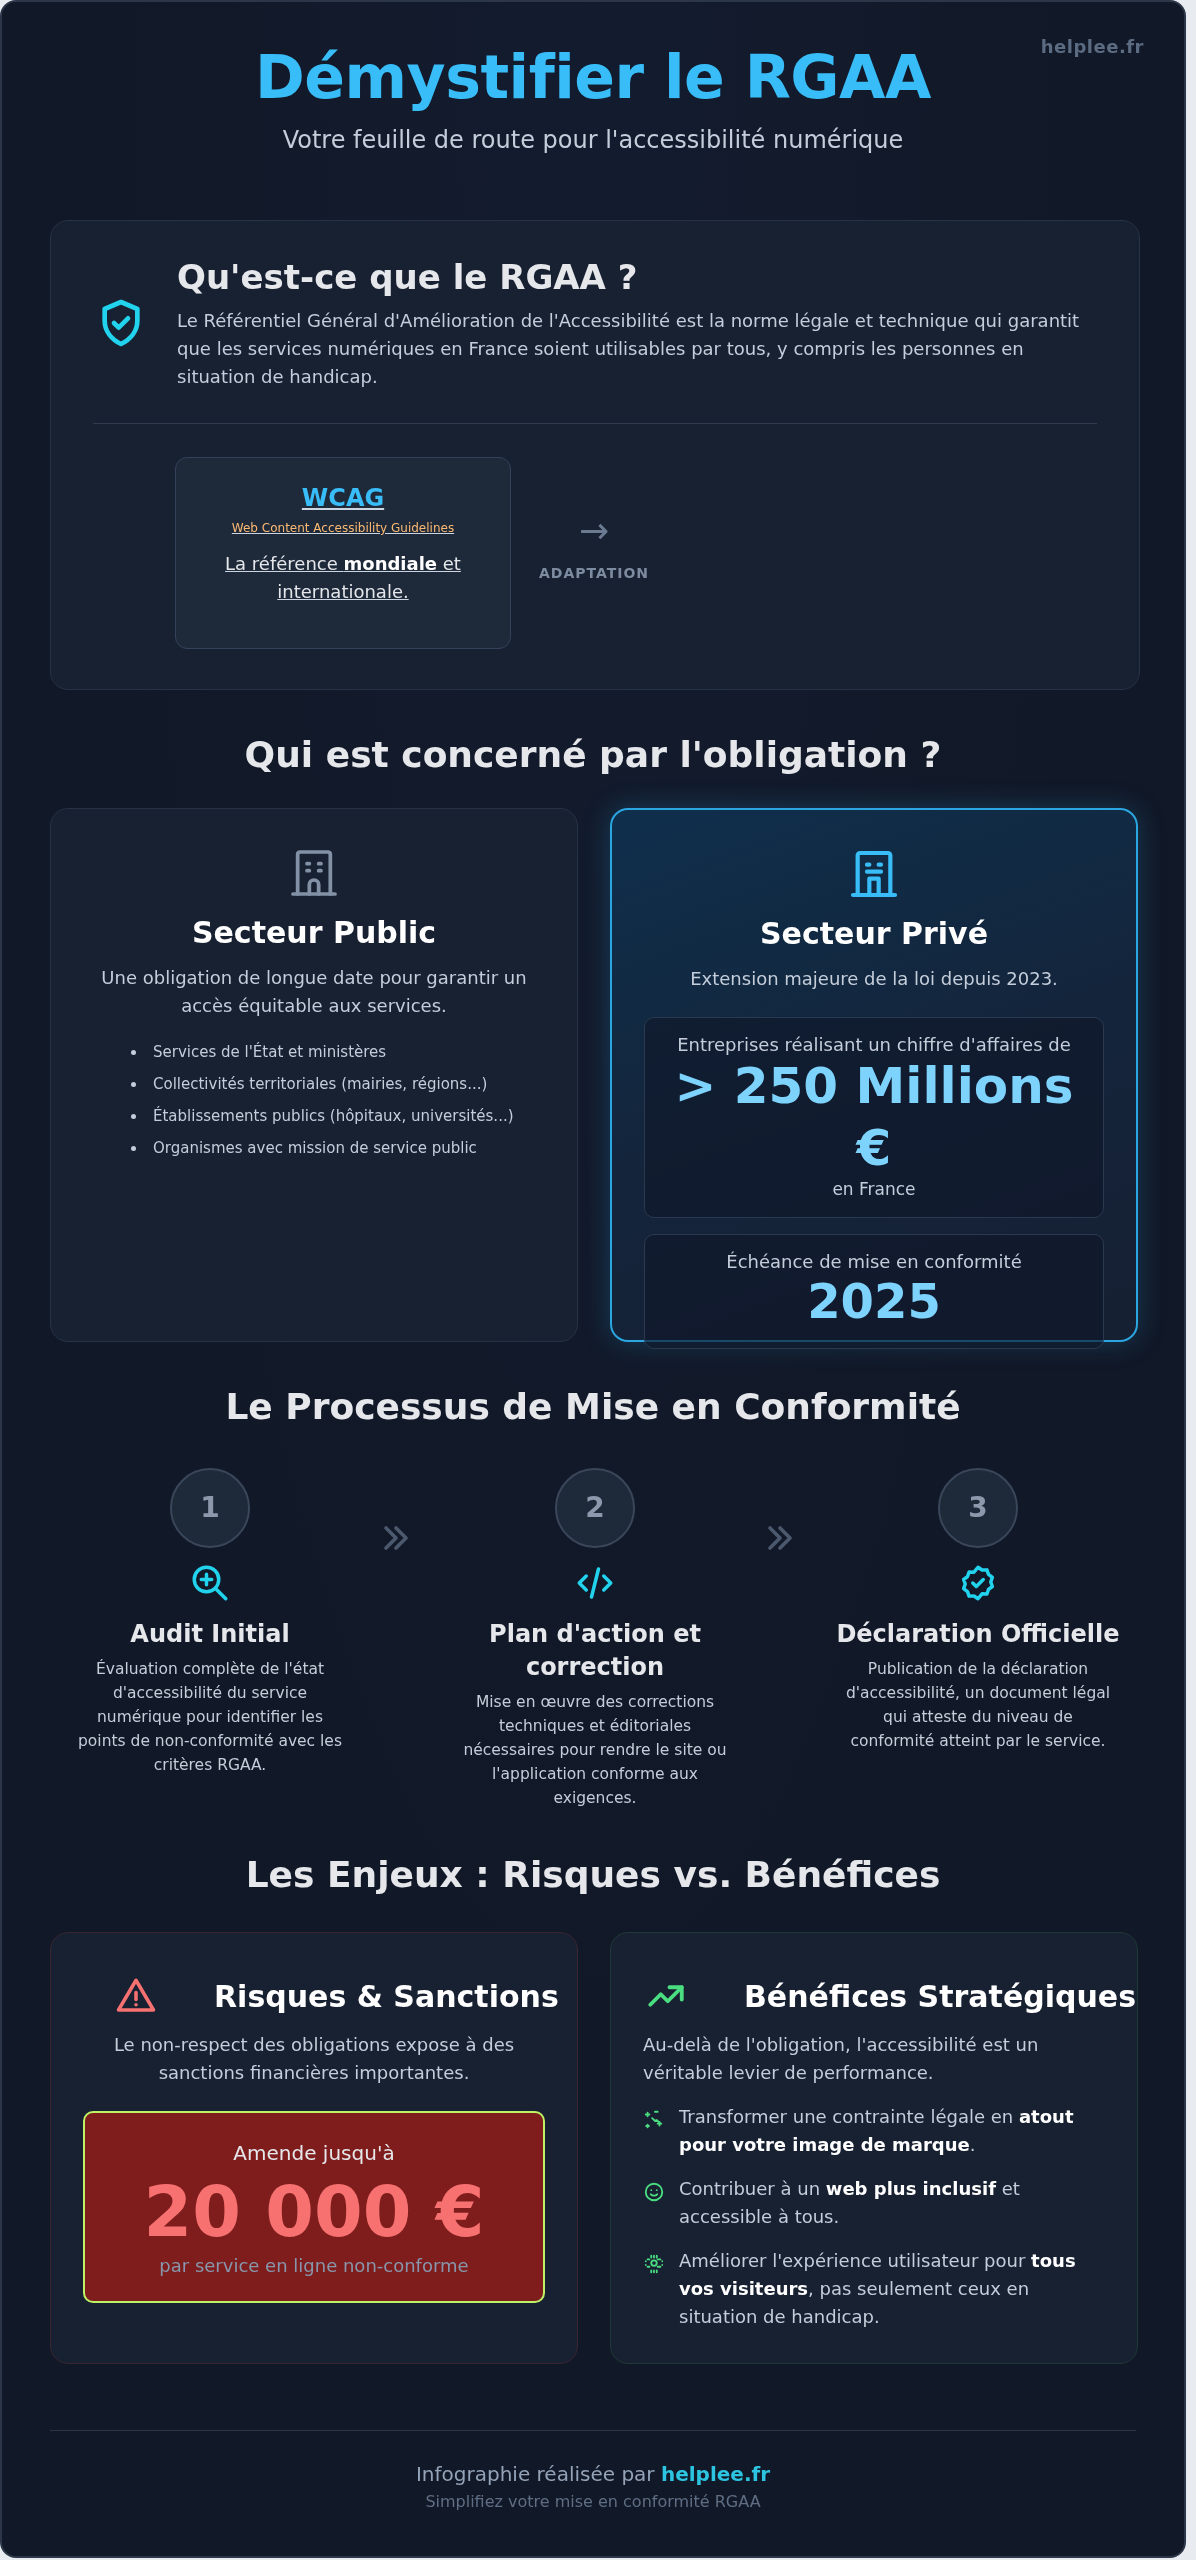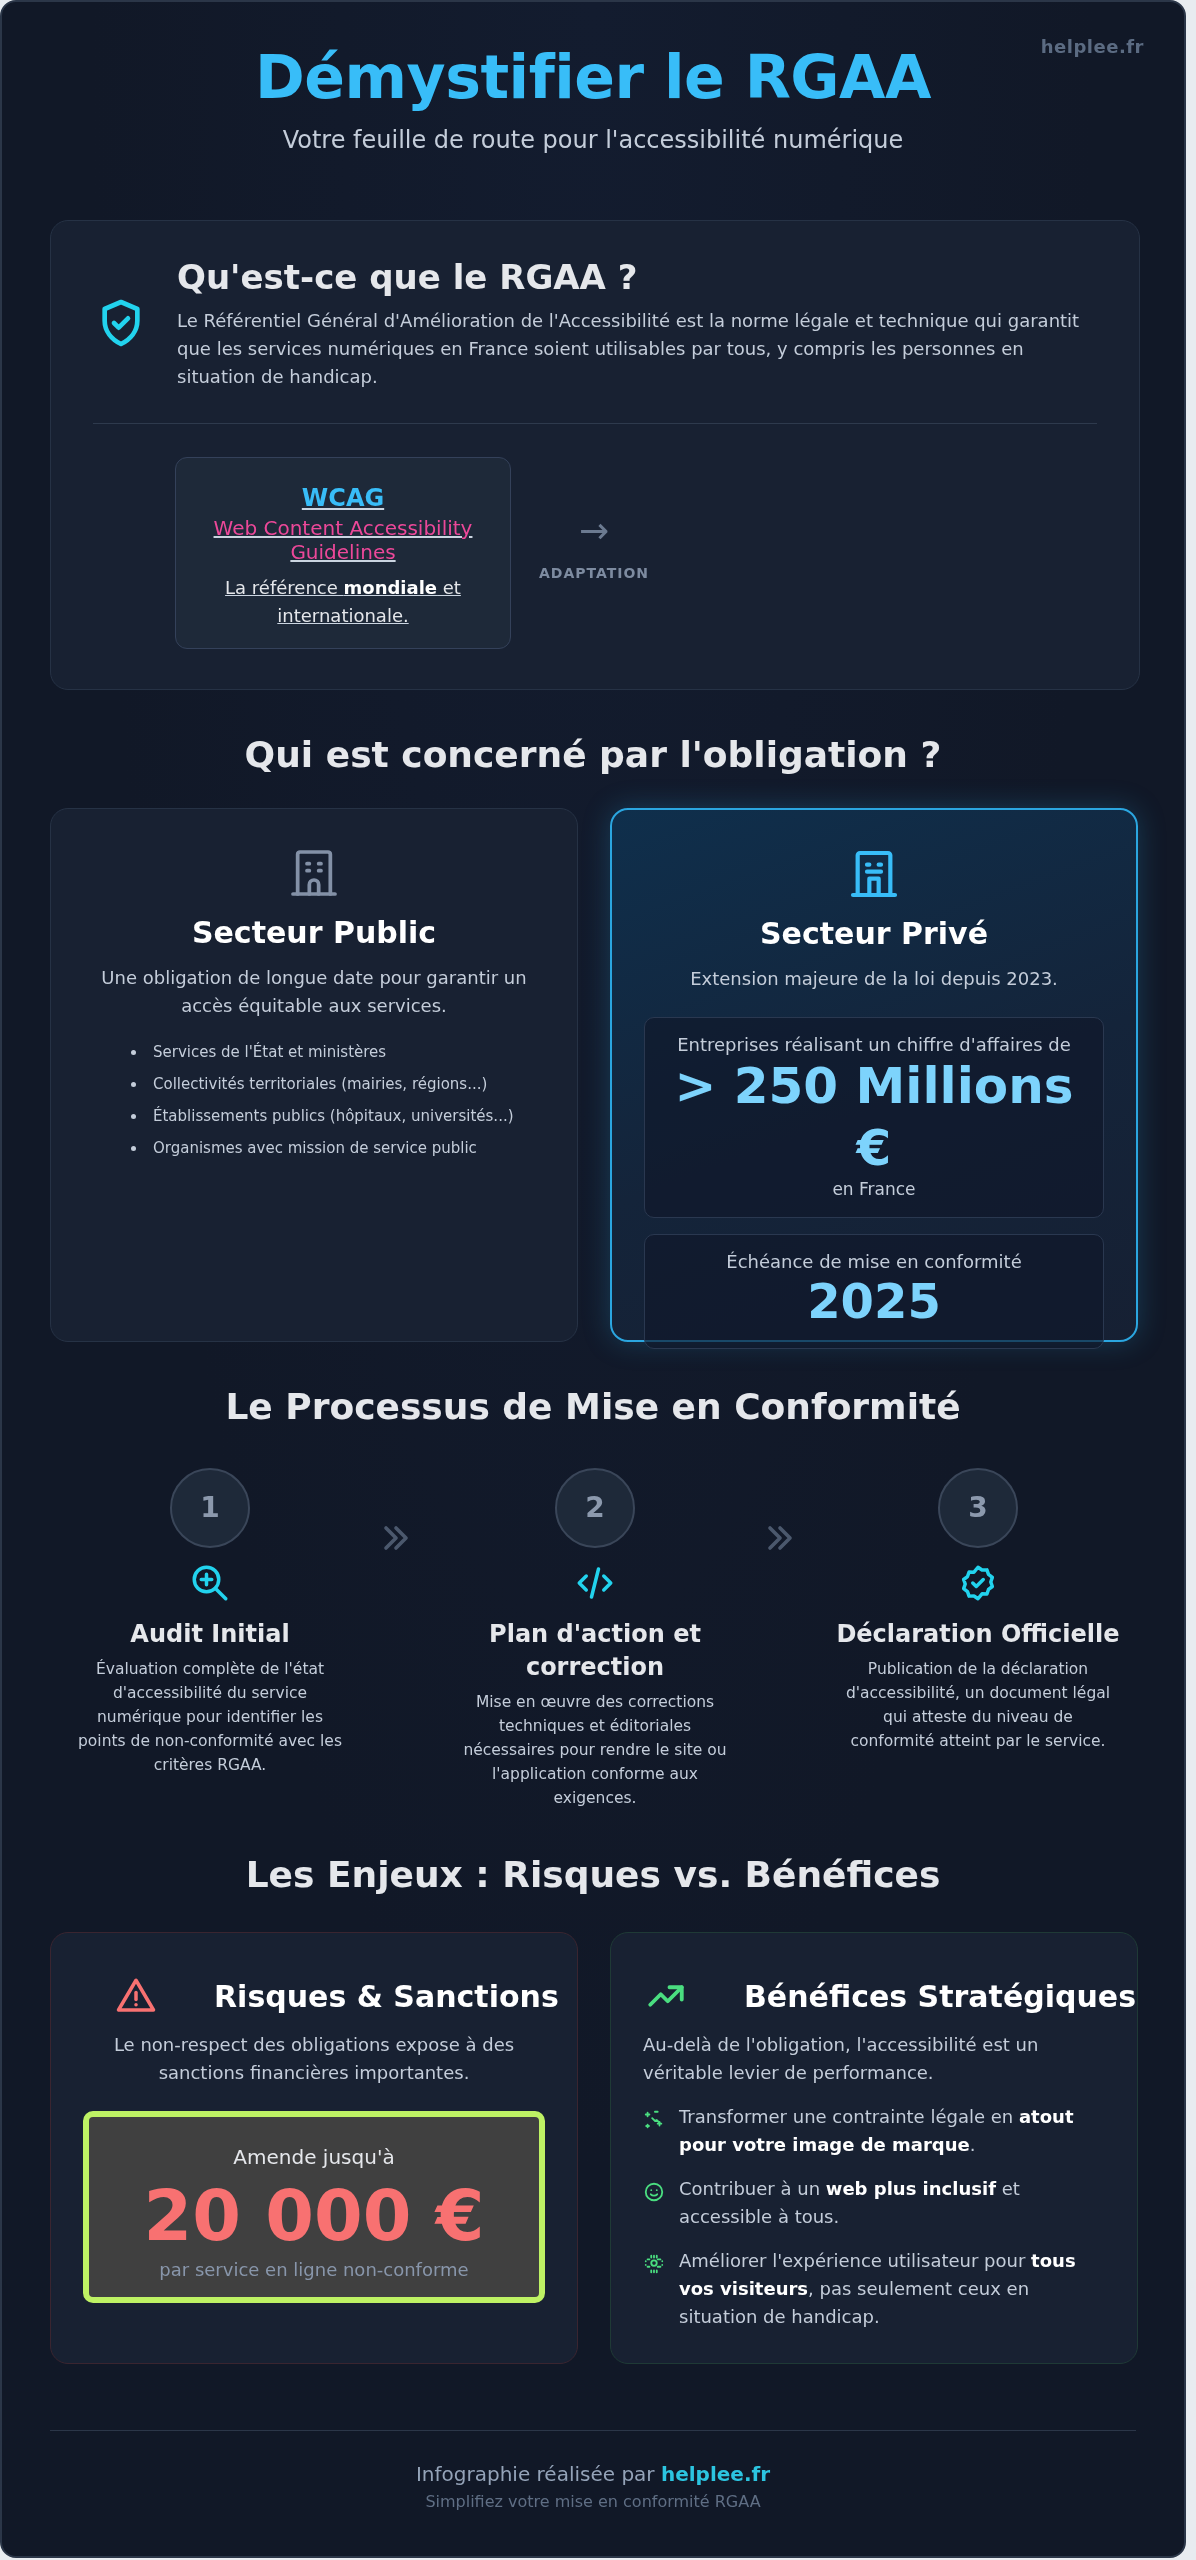--- a/index.html
+++ b/index.html
@@ -19,21 +19,21 @@
   .what { left: 48px; top: 218px; width: 1090px; height: 470px; }
   .what .shield { position: absolute; left: 42px; top: 74px; width: 56px; height: 56px; }
   .what h2 { position: absolute; left: 126px; top: 36px; font-size: 34px; font-weight: bold; color: #e5e7eb; }
   .what p { position: absolute; left: 126px; top: 86px; width: 920px; font-size: 18px; line-height: 28px; color: #c4cdda; }
   .what .divider { position: absolute; left: 42px; right: 42px; top: 202px; height: 1px; background: #2e3a4d; }
   .ref { position: absolute; top: 236px; width: 336px; height: 192px; border-radius: 12px; background: #1e2939; border: 1px solid #34415a; text-align: center; }
   .ref.wcag { left: 124px; text-decoration: underline; }
   .ref.rgaa { left: 630px; border: 2px solid #22bbd8; box-shadow: 0 6px 24px rgba(34, 187, 216, 0.25); }
   .ref .name { margin-top: 26px; font-size: 24px; font-weight: bold; color: #38bdf8; }
   .ref.rgaa .name { color: #5fe0ef; }
-  .ref .full { margin: 4px 20px 0; font-size: 20px; line-height: 24px; color: #ec4899; }
+  .ref .full { margin: 4px 20px 0; font-size: 12px; line-height: 24px; color: #fdba74; }
   .ref .desc { margin: 10px 24px 0; font-size: 18px; line-height: 28px; color: #e5e7eb; }
   .ref .desc b { color: #fff; }
   .adapt { position: absolute; left: 478px; top: 290px; width: 130px; text-align: center; }
   .adapt .arrow { font-size: 36px; color: #6b7a90; line-height: 40px; }
   .adapt .lbl { margin-top: 14px; font-size: 14px; font-weight: bold; color: #7d8ba0; letter-spacing: 1px; }
 
   .section-title { position: absolute; left: 0; width: 100%; text-align: center; font-size: 36px; font-weight: bold; color: #e5e7eb; }
 
   .sector { top: 806px; width: 528px; height: 534px; text-align: center; }
   .sector.public { left: 48px; }
@@ -59,21 +59,21 @@
   .chev { position: absolute; top: 1516px; width: 40px; height: 40px; }
 
   .risk { left: 48px; top: 1930px; width: 528px; height: 432px; border-color: #3a2530; text-align: center; }
   .benef { left: 608px; top: 1930px; width: 528px; height: 432px; border-color: #1f3a36; }
   .panel-head { position: absolute; top: 42px; display: flex; align-items: center; }
   .risk .panel-head { left: 64px; }
   .benef .panel-head { left: 34px; }
   .panel-head svg { width: 42px; height: 42px; margin-right: 20px; }
   .panel-head h3 { font-size: 30px; font-weight: bold; color: #fff; margin-left: 37px; }
   .risk .lead { position: absolute; top: 98px; left: 40px; right: 40px; font-size: 18px; line-height: 28px; color: #c4cdda; }
-  .fine { position: absolute; left: 32px; right: 32px; top: 178px; height: 192px; border-radius: 10px; background: #404040; border: 6px solid #bef264; text-align: center; }
+  .fine { position: absolute; left: 32px; right: 32px; top: 178px; height: 192px; border-radius: 10px; background: #7f1d1d; border: 2px solid #bef264; text-align: center; }
   .fine .small { margin-top: 28px; font-size: 20px; color: #e5e7eb; }
   .fine .big { font-size: 70px; font-weight: bold; color: #f87171; line-height: 86px; margin-top: 4px; }
   .fine .after { font-size: 18px; color: #8896ab; }
   .benef .lead { position: absolute; top: 98px; left: 32px; right: 40px; font-size: 18px; line-height: 28px; color: #c4cdda; }
   .benef ul { position: absolute; top: 170px; left: 32px; right: 40px; list-style: none; }
   .benef li { position: relative; padding-left: 36px; font-size: 18px; line-height: 28px; color: #c4cdda; margin-bottom: 16px; }
   .benef li b { color: #fff; }
   .benef li svg { position: absolute; left: 0; top: 6px; width: 22px; height: 22px; }
 
   .footline { position: absolute; left: 48px; right: 48px; top: 2428px; height: 1px; background: #2b3648; }

